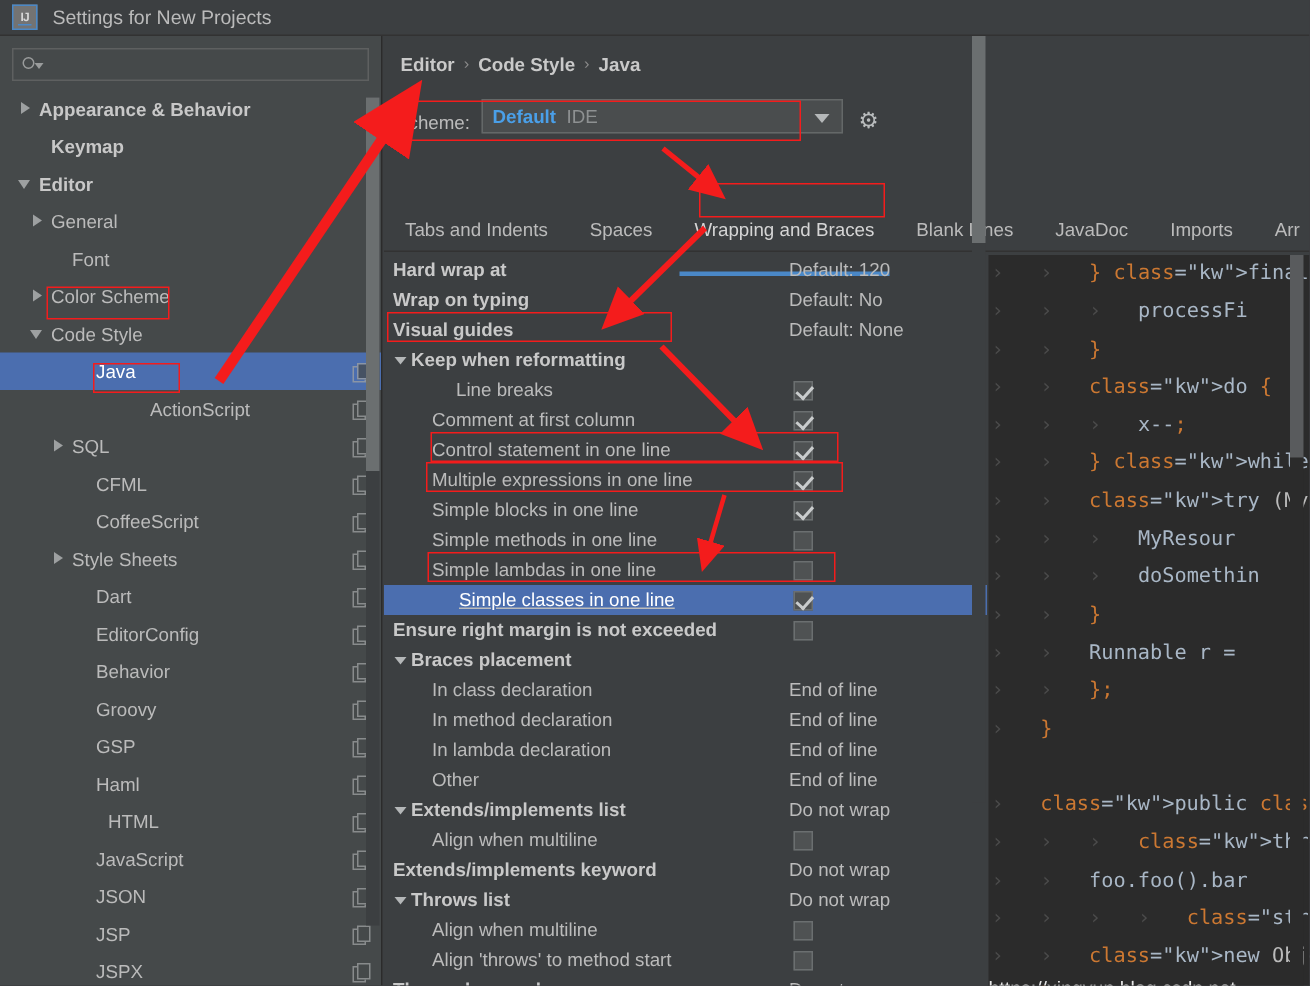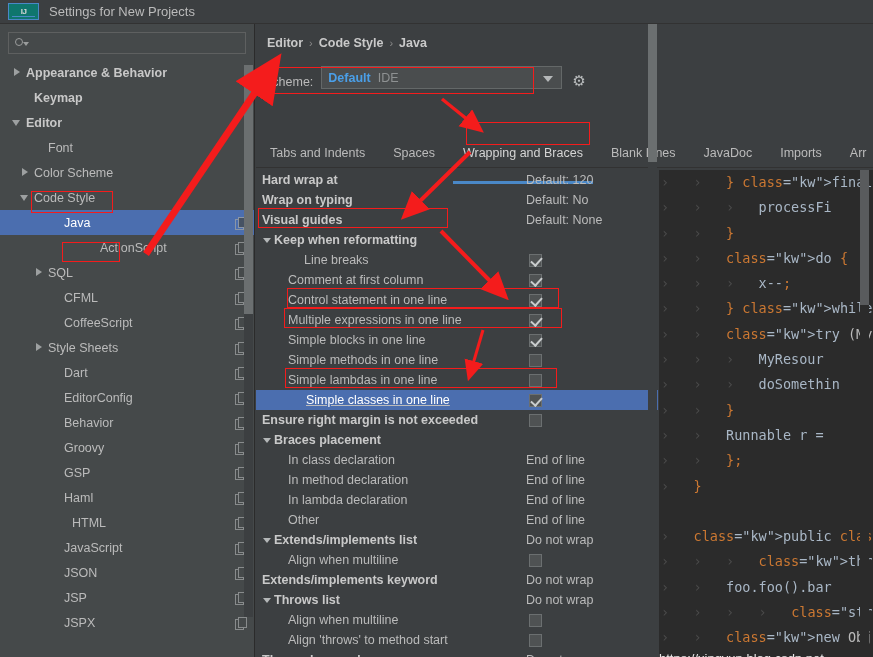--- a/index.html
+++ b/index.html
@@ -11,21 +11,21 @@
     color:#bbbbbb;
     position:relative;
   }
   
   #titlebar {
     position:absolute; left:0; top:0; width:873px; height:24px;
     background:#3c3f41; display:flex; align-items:center; padding-left:8px;
     border-bottom:1px solid #323232;
   }
   #app-icon {
-    width:31px; height:17px; border:1px solid #4a88c7; background:#0f766e;
+    width:17px; height:17px; border:1px solid #4a88c7; background:#737373;
     color:#d8d8d8; font-size:8px; font-weight:bold; font-family:"Liberation Sans",sans-serif;
     display:flex; align-items:center; justify-content:center; letter-spacing:-.5px;
     position:relative;
   }
   #app-icon::after{ content:""; position:absolute; left:3px; right:3px; bottom:2px; height:1.5px; background:#4a88c7;}
   #title-text { margin-left:10px; color:#bbbbbb; font-size:13px; }
 
   
   #sidebar {
     position:absolute; left:0; top:24px; width:255px; height:633px;
@@ -146,20 +146,24 @@
         <span class="twist right"></span>
         <span class="tlabel">Appearance &amp; Behavior</span>
       </div>
       <div class="tnode bold" style="padding-left: 20px;">
         <span class="twist"></span>
         <span class="tlabel">Keymap</span>
       </div>
       <div class="tnode bold" style="padding-left: 12px;">
         <span class="twist down"></span>
         <span class="tlabel">Editor</span>
+      </div>
+      <div class="tnode" style="padding-left: 20px;">
+        <span class="twist right"></span>
+        <span class="tlabel">General</span>
       </div>
       <div class="tnode" style="padding-left: 34px;">
         <span class="twist"></span>
         <span class="tlabel">Font</span>
       </div>
       <div class="tnode" style="padding-left: 20px;">
         <span class="twist right"></span>
         <span class="tlabel">Color Scheme</span>
       </div>
       <div class="tnode" style="padding-left: 20px;">

